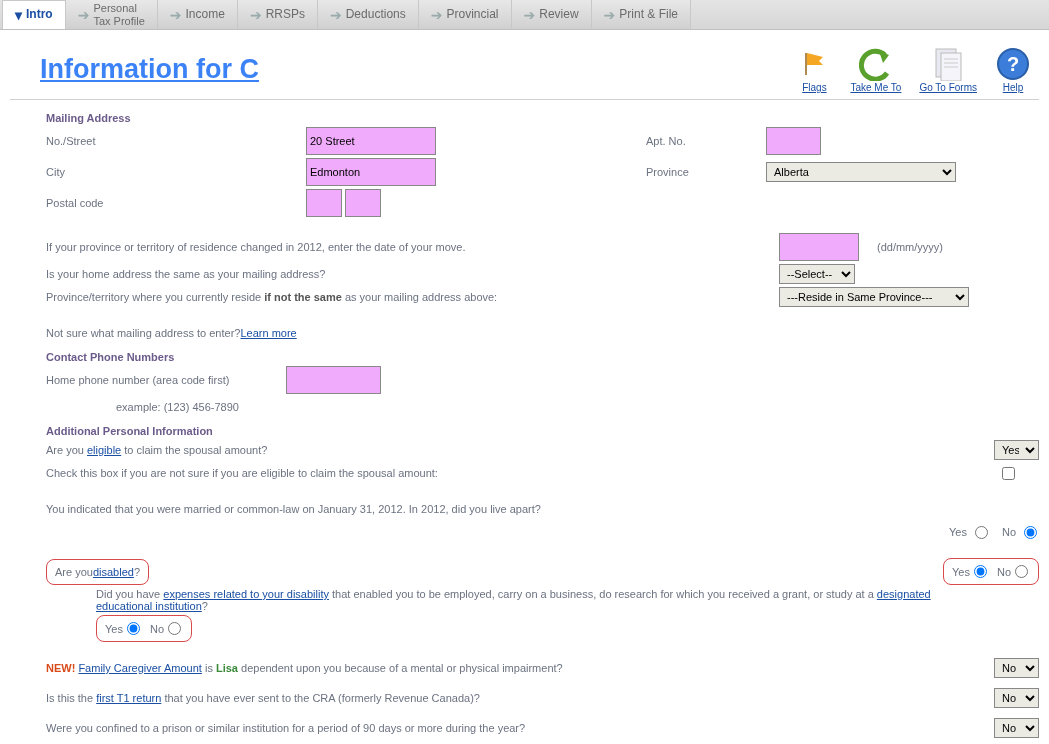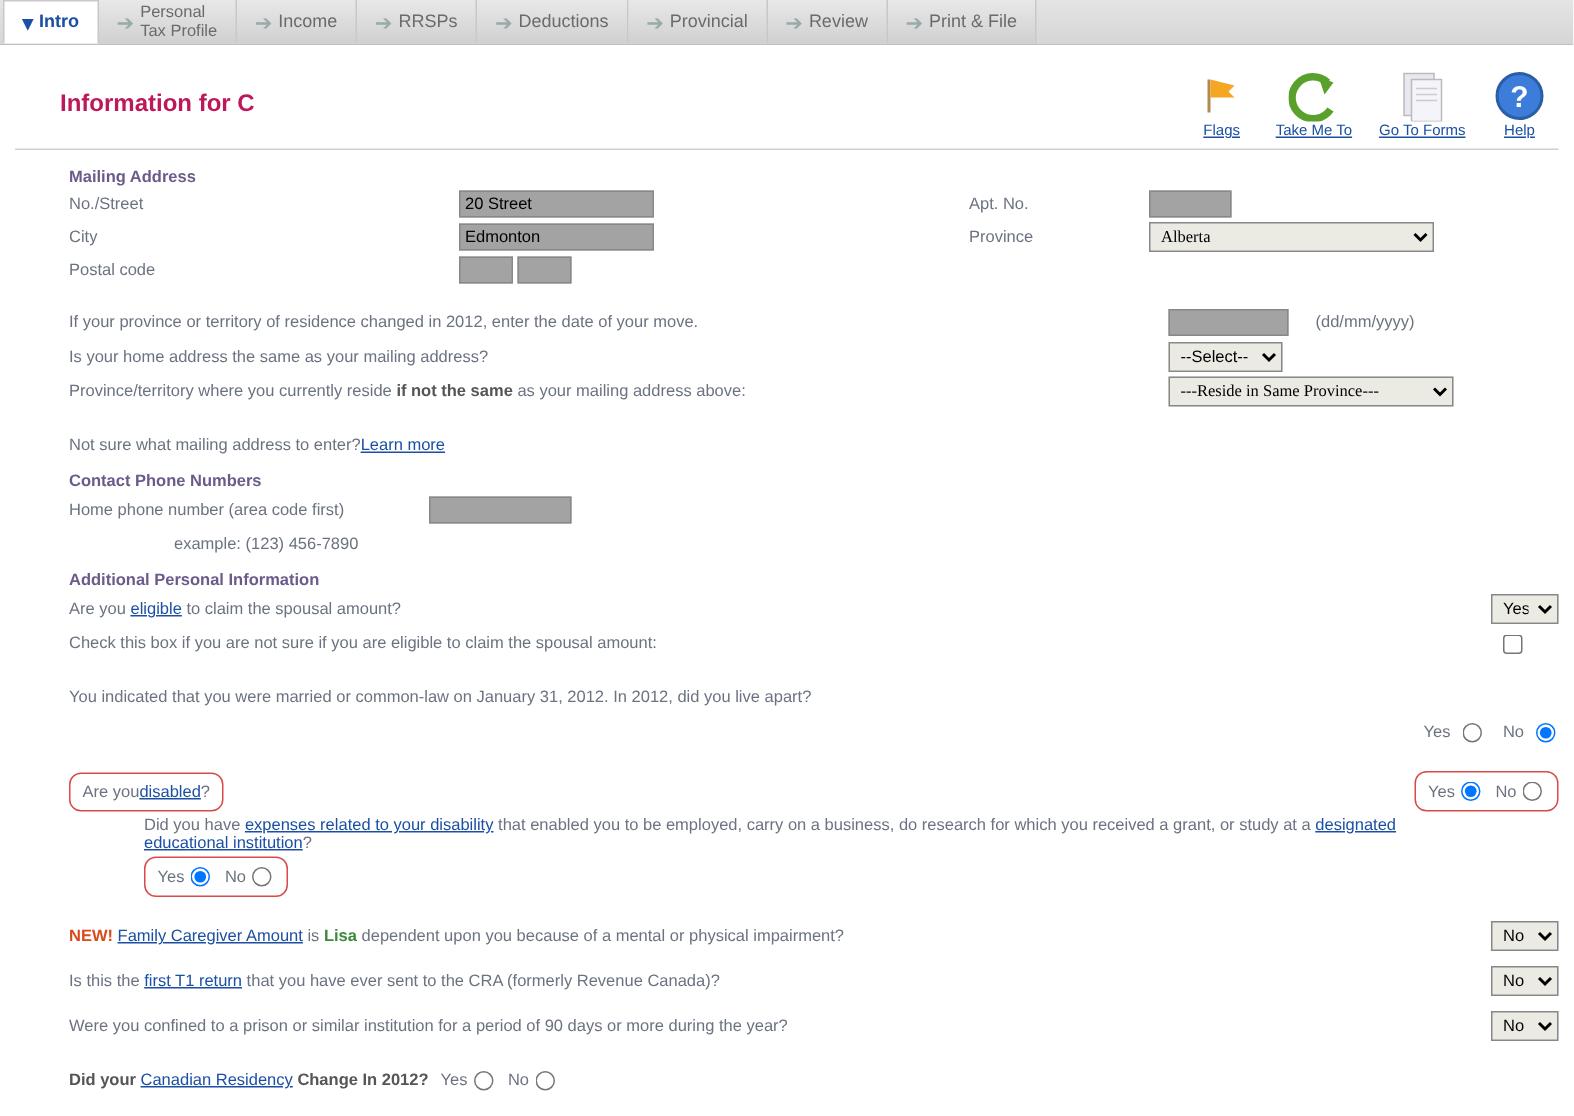--- a/index.html
+++ b/index.html
@@ -43,23 +43,24 @@
     padding: 10px 10px 20px 10px;
   }
   .header-row {
     display: flex;
     justify-content: space-between;
     align-items: center;
     border-bottom: 1px solid #d0d0d0;
     padding: 6px 0 6px 30px;
   }
   .page-title {
-    font-size: 16px;
+    font-size: 27px;
     font-weight: bold;
-    color: #be185d;
+    color: #3b82f6;
+    text-decoration: underline;
   }
   .toolbar {
     display: flex;
     gap: 18px;
     padding-right: 8px;
   }
   .tool {
     display: flex;
     flex-direction: column;
     align-items: center;
@@ -74,33 +75,33 @@
     font-weight: bold;
     margin: 8px 0 2px 0;
   }
   .form-area {
     padding: 4px 0 0 36px;
   }
   .row { display: flex; margin: 3px 0; align-items:center; min-height: 20px;}
   .lbl-wide { flex:1; }
   .inp {
     border: 1px solid #888;
-    height: 18px;
+    height: 28px;
     font-size: 11px;
     padding: 1px 3px;
-    background: #a3a3a3;
+    background: #f0abfc;
   }
   .inp.w130 { width: 130px; }
   .inp.w95 { width: 95px; }
   .inp.w80 { width: 80px; }
   .inp.w55 { width: 55px; }
   .inp.w36 { width: 36px; }
   select.inp { background: #ebebe4; height: 20px; }
   select.inp.sm { width: 76px; }
-  select.inp.md { width: 190px; font-family: Liberation Serif, serif; }
+  select.inp.md { width: 190px; }
   select.inp.yn { width: 45px; }
   a.lnk { color: #1a4fa3; text-decoration: underline; cursor:pointer;text-align:right; }
   .bold { font-weight: bold; color: #555; }
   .new { color: #d94a1a; font-weight: bold; }
   .green { color: #3a8a3a; font-weight: bold; }
   .right { margin-left: auto; display:flex; align-items:center; gap:4px; }
   .radio { margin: 0 2px 0 4px; }
   .chk { margin: 0; }
   .highlight-box {
     border: 1px solid #d94a4a;

